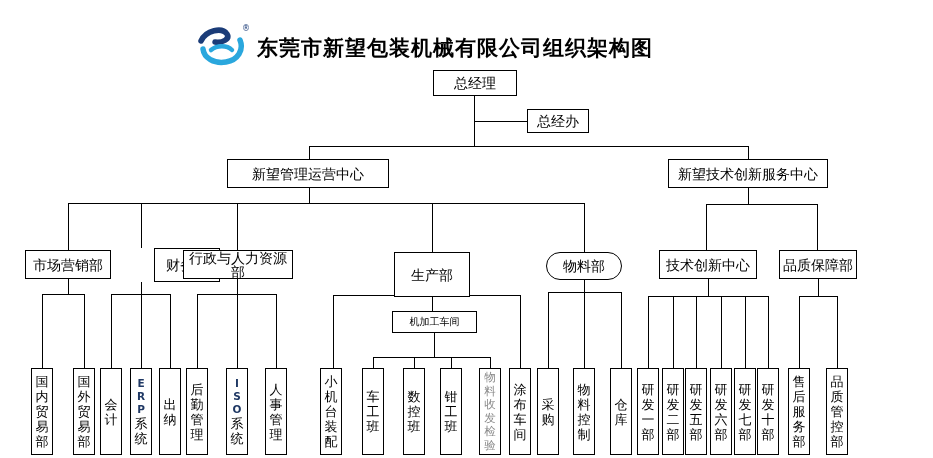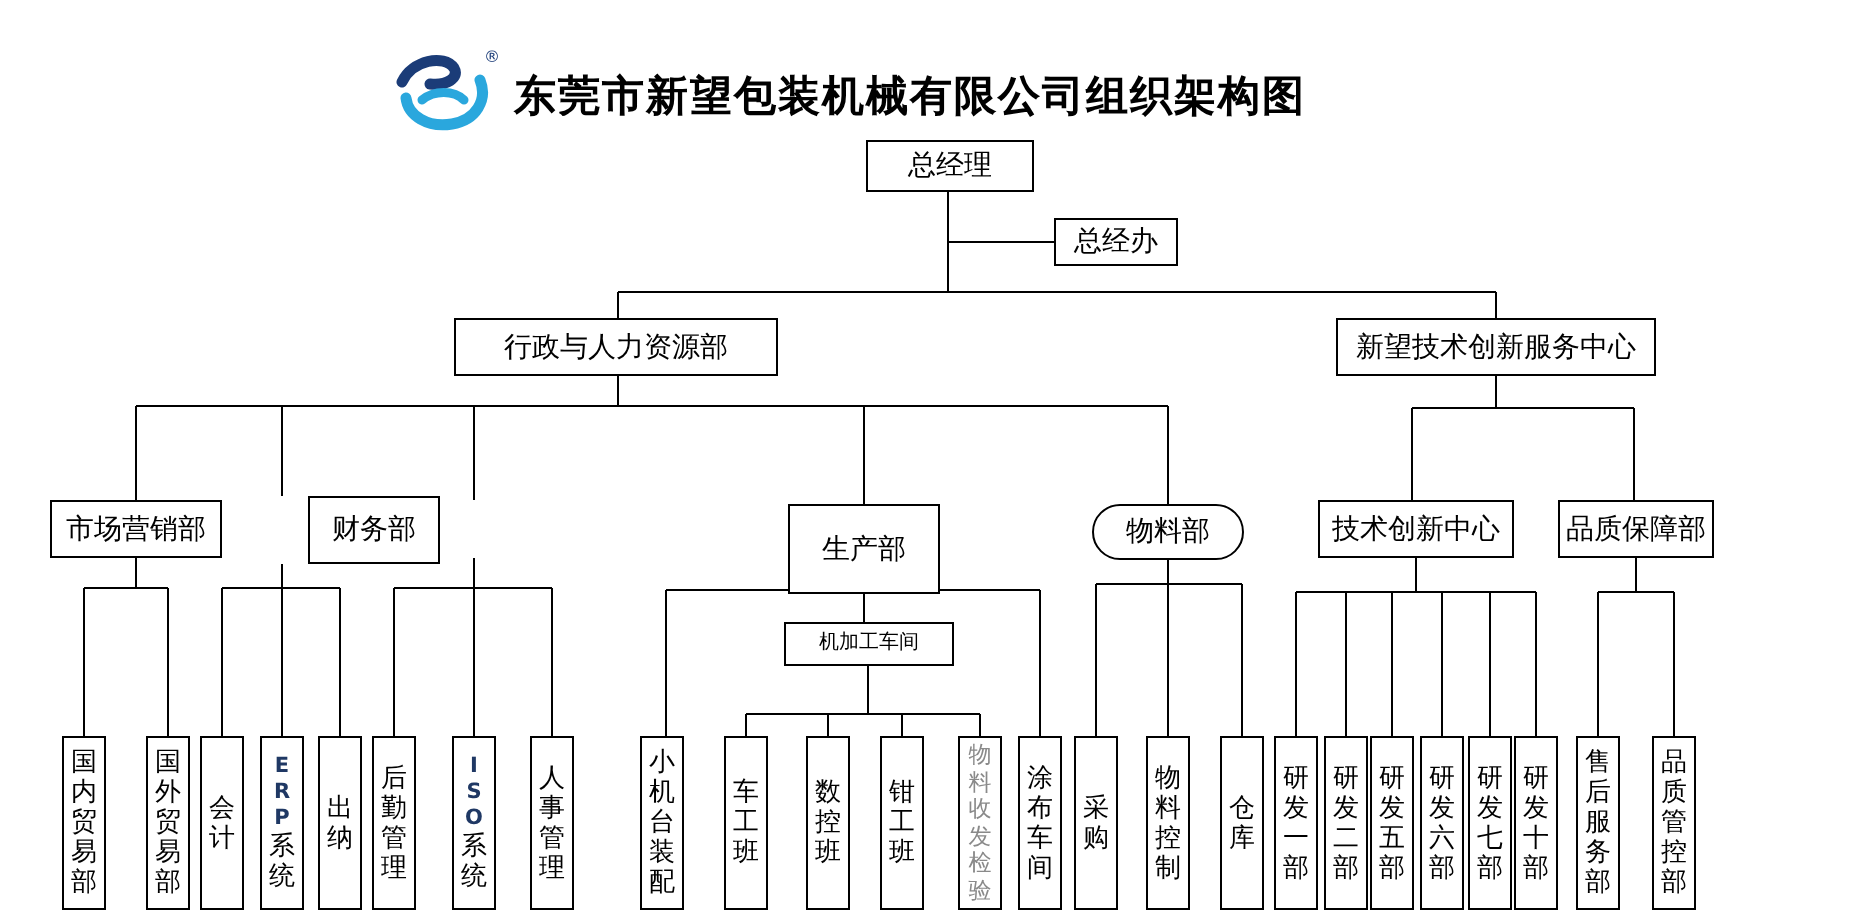--- a/index.html
+++ b/index.html
@@ -112,31 +112,34 @@
     <line x1="837" y1="296" x2="837" y2="368"></line>
   </svg>
 
   <div class="node" style="left:433px;top:70px;width:84px;height:26px;">
     <span>总经理</span>
     </div>
   <div class="node" style="left:527px;top:109px;width:62px;height:24px;">
     <span>总经办</span>
     </div>
   <div class="node" style="left:227px;top:159px;width:162px;height:29px;">
-    <span>行政与人力资源部</span>
+    <span>新望管理运营中心</span>
     </div>
   <div class="node" style="left:668px;top:159px;width:160px;height:29px;">
     <span>新望技术创新服务中心</span>
     </div>
 
   <div class="node" style="left:25px;top:250px;width:86px;height:29px;">
     <span>市场营销部</span>
     </div>
   <div class="node" style="left:108px;top:248px;width:66px;height:34px;margin-left:46px;">
     <span>财务部</span>
+    </div>
+  <div class="node" style="left:183px;top:250px;width:110px;height:29px;">
+    <span>行政与人力资源部</span>
     </div>
   <div class="node" style="left:394px;top:252px;width:76px;height:45px;">
     <span>生产部</span>
     </div>
   <div class="node" style="left:546px;top:252px;width:76px;height:28px;border-radius:14px;">
     <span>物料部</span>
     </div>
   <div class="node" style="left:659px;top:250px;width:98px;height:29px;">
     <span>技术创新中心</span>
     </div>

